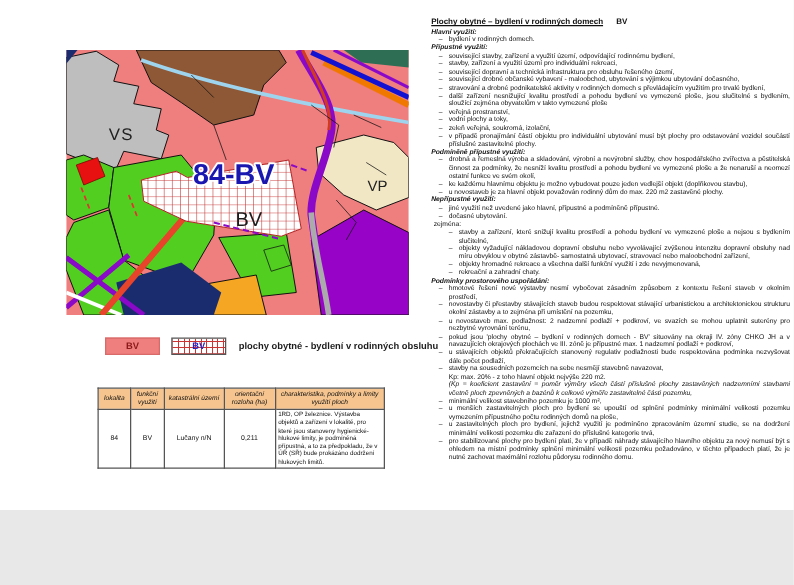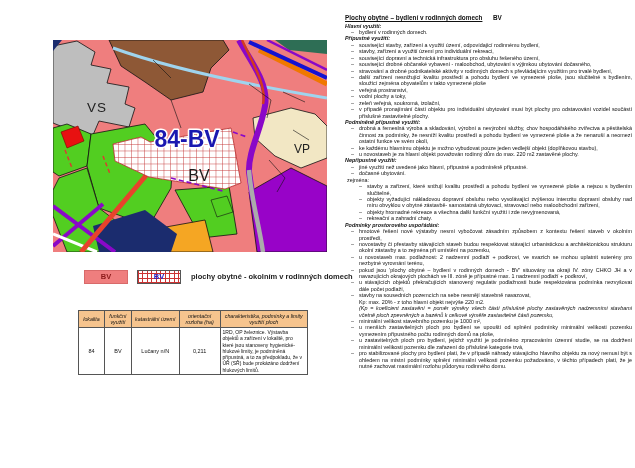--- a/index.html
+++ b/index.html
@@ -1,17 +1,17 @@
 <!DOCTYPE html>
 <html><head>
 <meta charset="utf-8">
 <style>
   html,body{margin:0;padding:0;}
   body{font-family:"Liberation Sans","DejaVu Sans",sans-serif;background:#e8e8e8;}
-  #page{position:relative;width:635px;height:468px;background:#ffffff;overflow:hidden;}
+  #page{position:relative;width:635px;height:408px;background:#ffffff;overflow:hidden;}
 
   
   #map-wrap{position:absolute;left:53px;top:40px;width:274px;height:212px;}
   #map-wrap svg{display:block;width:100%;height:100%;}
 
   
   .legend-row{position:absolute;left:84px;top:270px;height:13px;display:flex;align-items:center;}
   .swatch{width:42px;height:12px;display:flex;align-items:center;justify-content:center;
           font-size:7.5px;font-weight:bold;line-height:1;}
   .swatch.solid{background:#EF7E7E;border:1px solid #d86a6a;color:#8B1A1A;}
@@ -122,21 +122,21 @@
     </svg>
   </div>
 
   <div class="legend-row">
     <div class="swatch solid">
       <span>BV</span>
     </div>
     <div class="swatch hatched">
       <span>BV</span>
     </div>
-    <div class="legend-caption">plochy obytné - okolním v rodinných domech</div>
+    <div class="legend-caption">plochy obytné - bydlení v rodinných obsluhu</div>
   </div>
 
   <table id="loc-table">
     <colgroup>
       <col style="width:26px">
         <col style="width:27px">
         <col style="width:48px">
         <col style="width:41px">
         <col style="width:88px">
     </colgroup>

